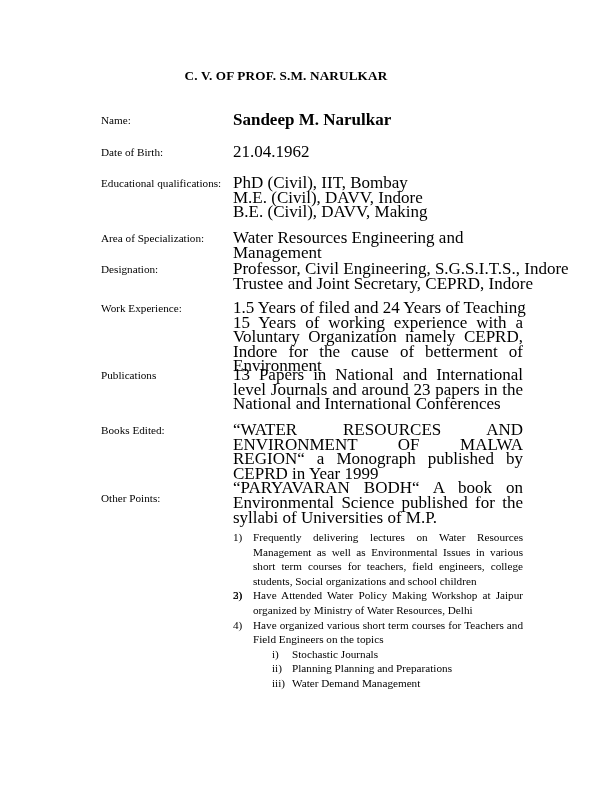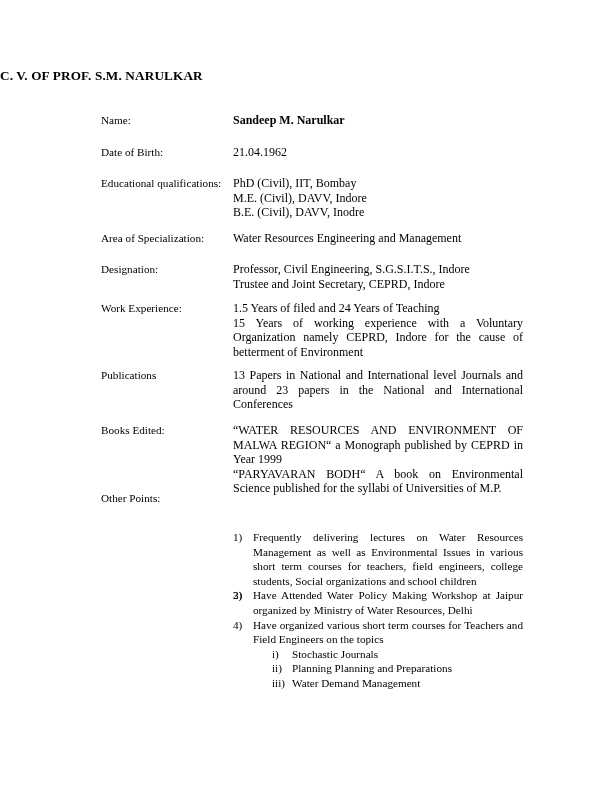--- a/index.html
+++ b/index.html
@@ -16,44 +16,46 @@
     overflow: hidden;
     font-family: "Liberation Serif", "DejaVu Serif", serif;
     color: #000000;
     -webkit-font-smoothing: none;
   }
   .doc-title {
     position: absolute;
     left: 0;
     top: 68px;
     width: 552px;
+    text-align: center;
     font-size: 13.2px;
     font-weight: bold;
     letter-spacing: 0.15px;
+    padding-left: 10px;
   }
   .row {
     position: absolute;
     left: 89px;
     width: 434px;
   }
   .label {
     position: absolute;
     left: 12px;
     top: 0;
     width: 144px;
     font-size: 11.2px;
     line-height: 14.6px;
     white-space: nowrap;
   }
   .content {
     position: absolute;
     left: 144px;
     top: 0;
     width: 290px;
-    font-size: 12px;
+    font-size: 17px;
     line-height: 14.6px;
   }
   .content .line {
     white-space: nowrap;
   }
   .just {
     text-align: justify;
     text-align-last: left;
   }
   .just p {
@@ -110,21 +112,21 @@
   <div class="row" style="top:145px;">
     <div class="label">Date of Birth:</div>
     <div class="content">21.04.1962</div>
   </div>
 
   <div class="row" style="top:176px;">
     <div class="label">Educational qualifications:</div>
     <div class="content">
       <div class="line">PhD (Civil), IIT, Bombay</div>
       <div class="line">M.E. (Civil), DAVV, Indore</div>
-      <div class="line">B.E. (Civil), DAVV, Inodre</div>
+      <div class="line">B.E. (Civil), DAVV, Making</div>
     </div>
   </div>
 
   <div class="row" style="top:231px;">
     <div class="label">Area of Specialization:</div>
     <div class="content">Water Resources Engineering and Management</div>
   </div>
 
   <div class="row" style="top:262px;">
     <div class="label">Designation:</div>

